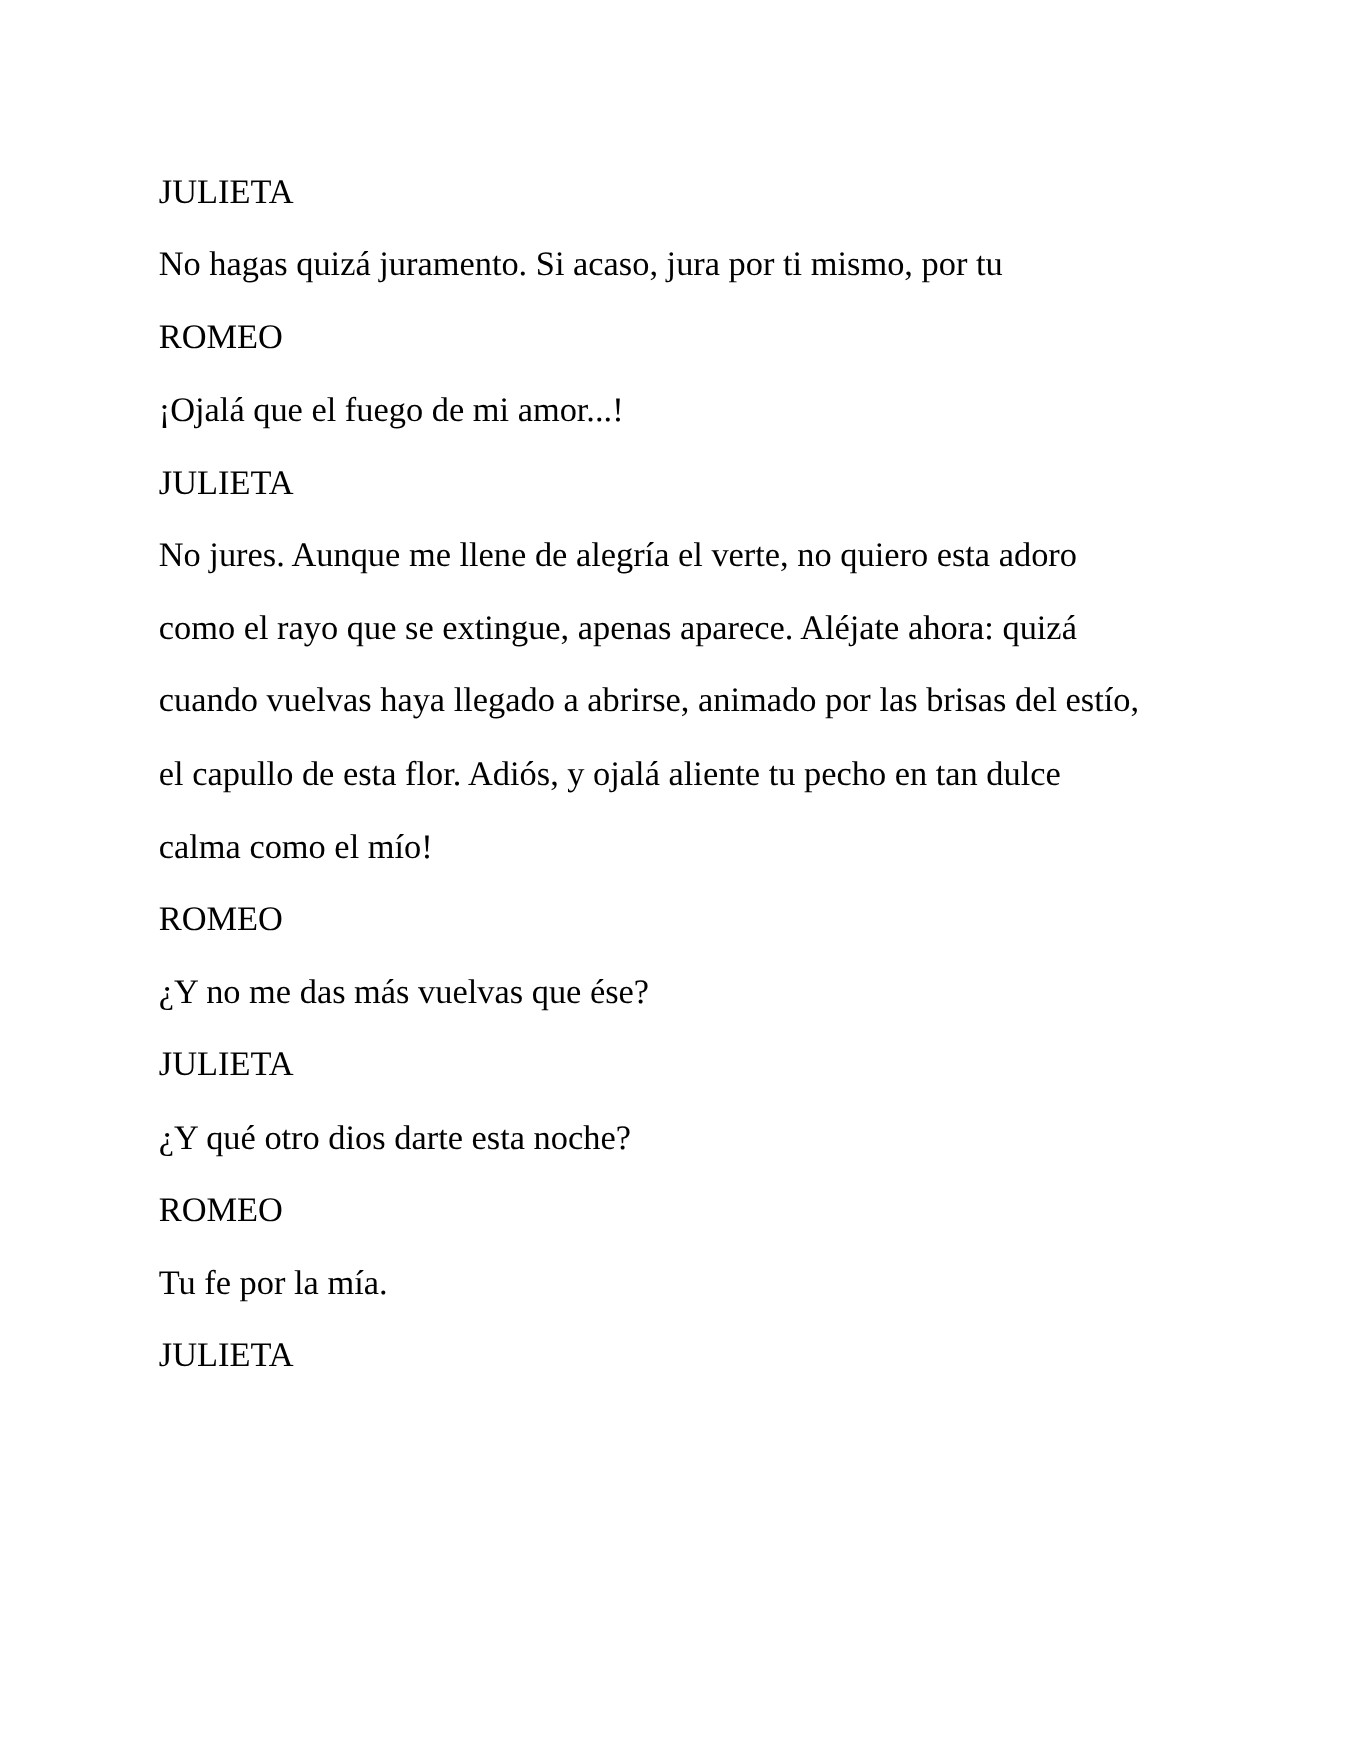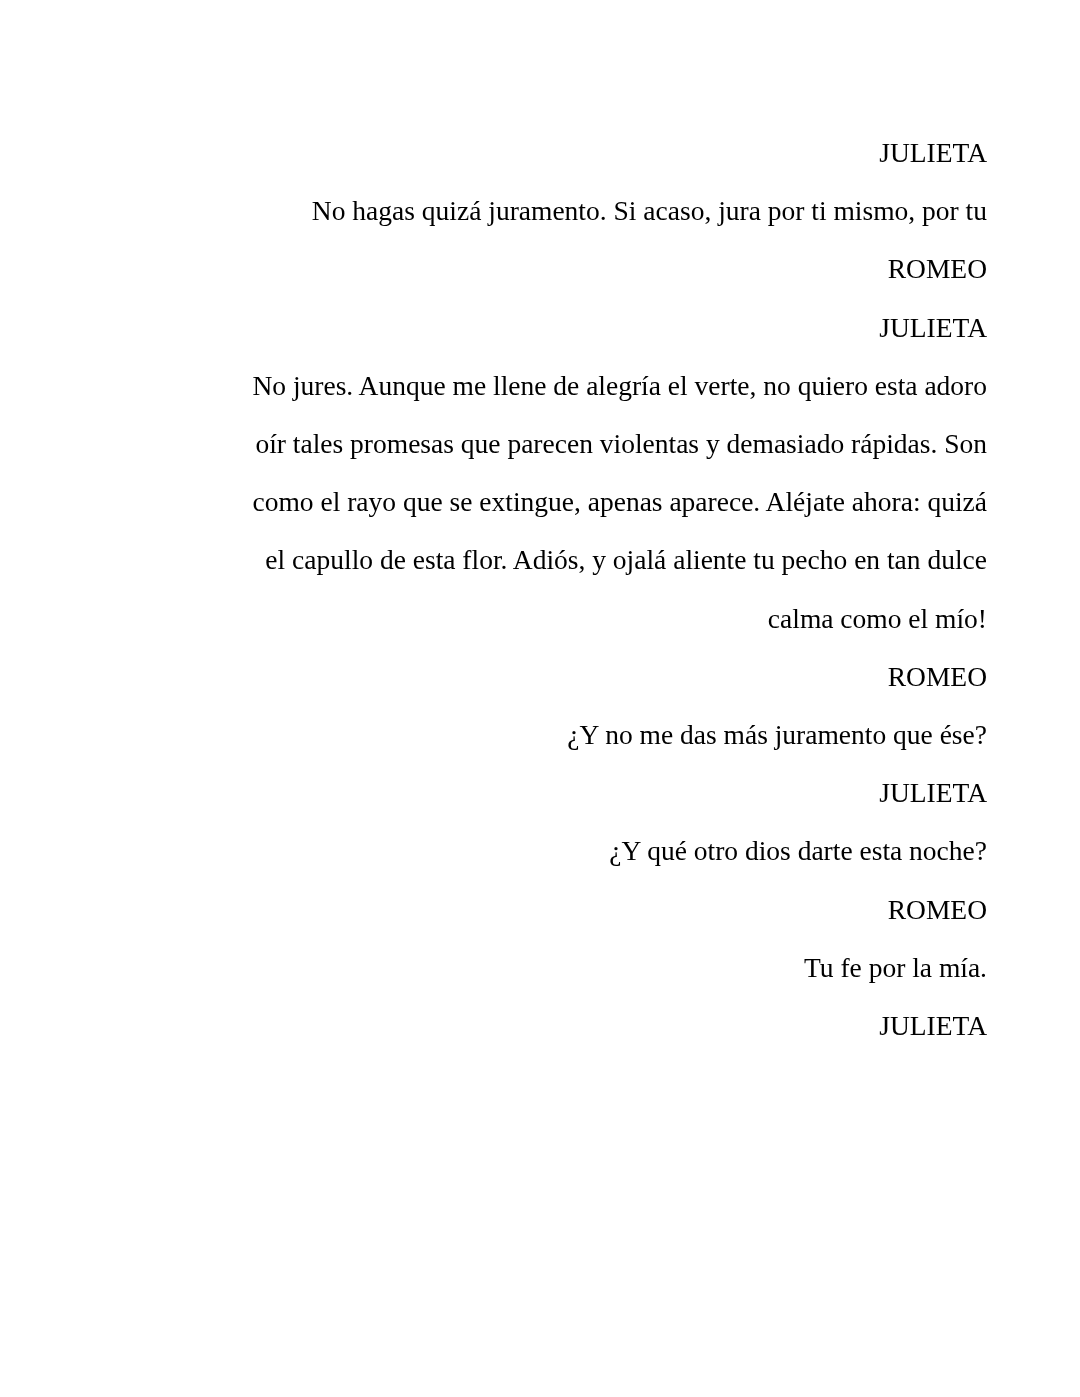--- a/index.html
+++ b/index.html
@@ -23,44 +23,44 @@
     }
     .content {
       position: absolute;
       left: 127px;
       top: 124px;
       width: 860px;
       font-family: "Liberation Serif", "DejaVu Serif", serif;
       font-size: 27.5px;
       line-height: 58.2px;
       color: #000000;
-      text-align: right;
     }
     .line {
       display: block;
       white-space: nowrap;
       margin: 0;
       padding: 0;
     }
   </style>
 </head>
 <body>
 
 <div class="page">
   <div class="content">
     <span class="line">JULIETA</span>
     <span class="line">No hagas quizá juramento. Si acaso, jura por ti mismo, por tu</span>
     <span class="line">ROMEO</span>
+    <span class="line">¡Ojalá que el fuego de mi amor...!</span>
     <span class="line">JULIETA</span>
     <span class="line">No jures. Aunque me llene de alegría el verte, no quiero esta adoro</span>
-    <span class="line">oír tales promesas que parecen violentas y demasiado rápidas. Son</span>
     <span class="line">como el rayo que se extingue, apenas aparece. Aléjate ahora: quizá</span>
+    <span class="line">cuando vuelvas haya llegado a abrirse, animado por las brisas del estío,</span>
     <span class="line">el capullo de esta flor. Adiós, y ojalá aliente tu pecho en tan dulce</span>
     <span class="line">calma como el mío!</span>
     <span class="line">ROMEO</span>
-    <span class="line">¿Y no me das más juramento que ése?</span>
+    <span class="line">¿Y no me das más vuelvas que ése?</span>
     <span class="line">JULIETA</span>
     <span class="line">¿Y qué otro dios darte esta noche?</span>
     <span class="line">ROMEO</span>
     <span class="line">Tu fe por la mía.</span>
     <span class="line">JULIETA</span>
   </div>
 </div>
 
 </body></html>

